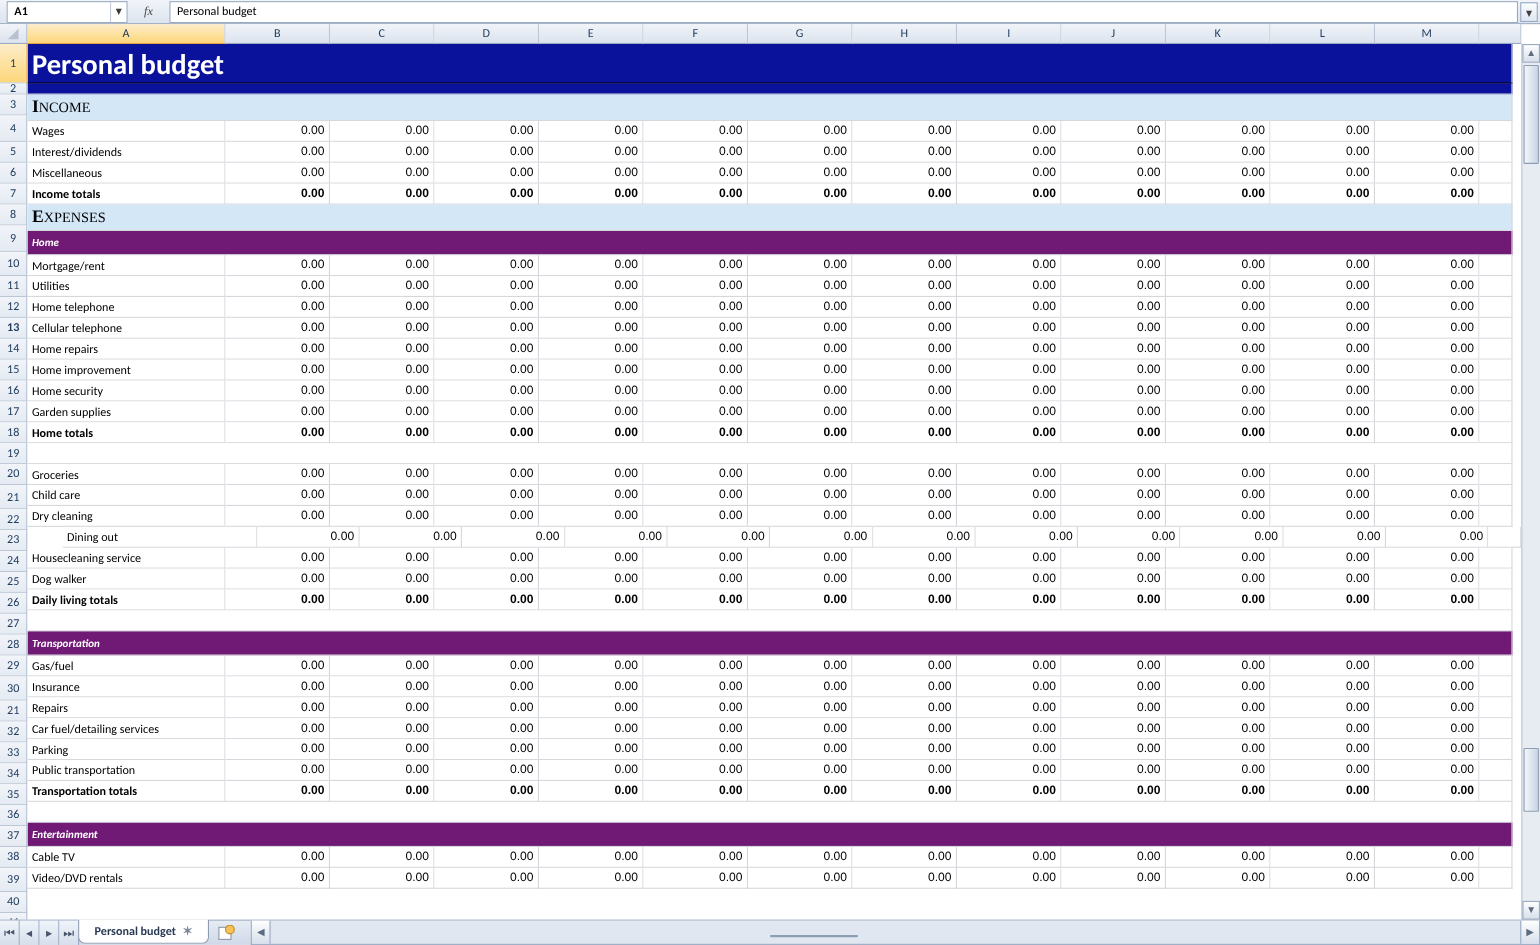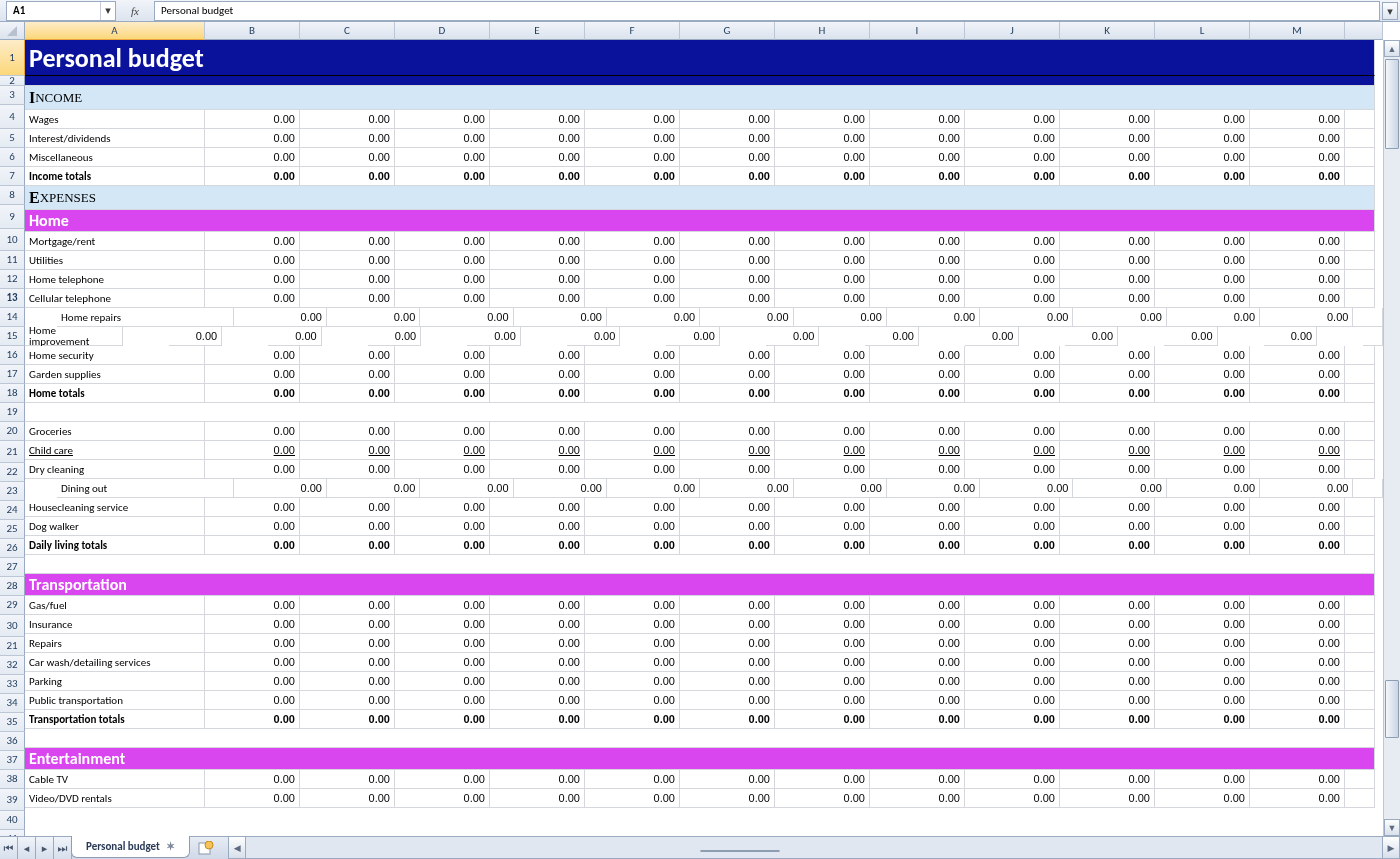--- a/index.html
+++ b/index.html
@@ -40,21 +40,21 @@
   .hscroll .hbtn{width:17px;height:100%;background:linear-gradient(#fdfefe,#d8e0eb);border-right:1px solid #9aaac1;display:flex;align-items:center;justify-content:center;color:#5c6b80;font-size:9px;}
   .hscroll .hbtn.rt{border-right:none;border-left:1px solid #9aaac1;}
   .hscroll .fill{flex:1;position:relative;}
   .hscroll .hthumb{position:absolute;top:2px;bottom:2px;background:linear-gradient(#f4f7fb,#c9d4e5);border:1px solid #8d9db2;border-radius:1px;}
   
   .title-row{background:#0a119a;color:#fff;font-weight:bold;font-size:26px;padding-left:4px;}
   .mhdr{background:#0a119a;color:#fff;font-weight:bold;justify-content:center;}
   .mhdr2{background:#0a119a;}
   .section{background:#d4e7f7;font-family:"Times New Roman",serif;}
   .section b{font-size:16px;}
-  .cathdr{background:#d946ef;color:#fff;font-weight:bold;font-size:16px;}
+  .cathdr{background:#701a75;color:#fff;font-weight:bold;font-size:10px;font-style:italic;}
   .bold{font-weight:bold;}
   .btb{border-bottom:1px solid #000;}
 </style>
 </head>
 <body>
 
 <div class="fbar">
   <div class="namebox">
     <span class="namebox-txt">A1</span>
     <span class="dd">▾</span>
@@ -274,37 +274,37 @@
         <div class="cell num" style="width: 95px; height: 19px;">0.00</div>
         <div class="cell num" style="width: 95px; height: 19px;">0.00</div>
         <div class="cell num" style="width: 95px; height: 19px;">0.00</div>
         <div class="cell num" style="width: 95px; height: 19px;">0.00</div>
         <div class="cell num" style="width: 95px; height: 19px;">0.00</div>
         <div class="cell num" style="width: 95px; height: 19px;">0.00</div>
         <div class="cell num" style="width: 95px; height: 19px;">0.00</div>
         <div class="cell num" style="width: 95px; height: 19px;">0.00</div>
         <div class="cell " style="width: 30px; height: 19px;"></div>
       </div>
-      <div class="row" style="height: 19px; padding-left: 32px;">
+      <div class="row" style="height: 19px;">
         <div class="cell " style="width: 180px; height: 19px;">Home repairs</div>
         <div class="cell num" style="width: 95px; height: 19px;">0.00</div>
         <div class="cell num" style="width: 95px; height: 19px;">0.00</div>
         <div class="cell num" style="width: 95px; height: 19px;">0.00</div>
         <div class="cell num" style="width: 95px; height: 19px;">0.00</div>
         <div class="cell num" style="width: 95px; height: 19px;">0.00</div>
         <div class="cell num" style="width: 95px; height: 19px;">0.00</div>
         <div class="cell num" style="width: 95px; height: 19px;">0.00</div>
         <div class="cell num" style="width: 95px; height: 19px;">0.00</div>
         <div class="cell num" style="width: 95px; height: 19px;">0.00</div>
         <div class="cell num" style="width: 95px; height: 19px;">0.00</div>
         <div class="cell num" style="width: 95px; height: 19px;">0.00</div>
         <div class="cell num" style="width: 95px; height: 19px;">0.00</div>
         <div class="cell " style="width: 30px; height: 19px;"></div>
       </div>
-      <div class="row" style="height: 19px; gap: 46px;">
+      <div class="row" style="height: 19px;">
         <div class="cell " style="width: 180px; height: 19px;">Home improvement</div>
         <div class="cell num" style="width: 95px; height: 19px;">0.00</div>
         <div class="cell num" style="width: 95px; height: 19px;">0.00</div>
         <div class="cell num" style="width: 95px; height: 19px;">0.00</div>
         <div class="cell num" style="width: 95px; height: 19px;">0.00</div>
         <div class="cell num" style="width: 95px; height: 19px;">0.00</div>
         <div class="cell num" style="width: 95px; height: 19px;">0.00</div>
         <div class="cell num" style="width: 95px; height: 19px;">0.00</div>
         <div class="cell num" style="width: 95px; height: 19px;">0.00</div>
         <div class="cell num" style="width: 95px; height: 19px;">0.00</div>
@@ -373,21 +373,21 @@
         <div class="cell num" style="width: 95px; height: 19px;">0.00</div>
         <div class="cell num" style="width: 95px; height: 19px;">0.00</div>
         <div class="cell num" style="width: 95px; height: 19px;">0.00</div>
         <div class="cell num" style="width: 95px; height: 19px;">0.00</div>
         <div class="cell num" style="width: 95px; height: 19px;">0.00</div>
         <div class="cell num" style="width: 95px; height: 19px;">0.00</div>
         <div class="cell num" style="width: 95px; height: 19px;">0.00</div>
         <div class="cell num" style="width: 95px; height: 19px;">0.00</div>
         <div class="cell " style="width: 30px; height: 19px;"></div>
       </div>
-      <div class="row" style="height: 19px; text-decoration: underline;">
+      <div class="row" style="height: 19px;">
         <div class="cell " style="width: 180px; height: 19px;">Child care</div>
         <div class="cell num" style="width: 95px; height: 19px;">0.00</div>
         <div class="cell num" style="width: 95px; height: 19px;">0.00</div>
         <div class="cell num" style="width: 95px; height: 19px;">0.00</div>
         <div class="cell num" style="width: 95px; height: 19px;">0.00</div>
         <div class="cell num" style="width: 95px; height: 19px;">0.00</div>
         <div class="cell num" style="width: 95px; height: 19px;">0.00</div>
         <div class="cell num" style="width: 95px; height: 19px;">0.00</div>
         <div class="cell num" style="width: 95px; height: 19px;">0.00</div>
         <div class="cell num" style="width: 95px; height: 19px;">0.00</div>
@@ -524,21 +524,21 @@
         <div class="cell num" style="width: 95px; height: 19px;">0.00</div>
         <div class="cell num" style="width: 95px; height: 19px;">0.00</div>
         <div class="cell num" style="width: 95px; height: 19px;">0.00</div>
         <div class="cell num" style="width: 95px; height: 19px;">0.00</div>
         <div class="cell num" style="width: 95px; height: 19px;">0.00</div>
         <div class="cell num" style="width: 95px; height: 19px;">0.00</div>
         <div class="cell num" style="width: 95px; height: 19px;">0.00</div>
         <div class="cell " style="width: 30px; height: 19px;"></div>
       </div>
       <div class="row" style="height: 19px;">
-        <div class="cell " style="width: 180px; height: 19px;">Car wash/detailing services</div>
+        <div class="cell " style="width: 180px; height: 19px;">Car fuel/detailing services</div>
         <div class="cell num" style="width: 95px; height: 19px;">0.00</div>
         <div class="cell num" style="width: 95px; height: 19px;">0.00</div>
         <div class="cell num" style="width: 95px; height: 19px;">0.00</div>
         <div class="cell num" style="width: 95px; height: 19px;">0.00</div>
         <div class="cell num" style="width: 95px; height: 19px;">0.00</div>
         <div class="cell num" style="width: 95px; height: 19px;">0.00</div>
         <div class="cell num" style="width: 95px; height: 19px;">0.00</div>
         <div class="cell num" style="width: 95px; height: 19px;">0.00</div>
         <div class="cell num" style="width: 95px; height: 19px;">0.00</div>
         <div class="cell num" style="width: 95px; height: 19px;">0.00</div>

